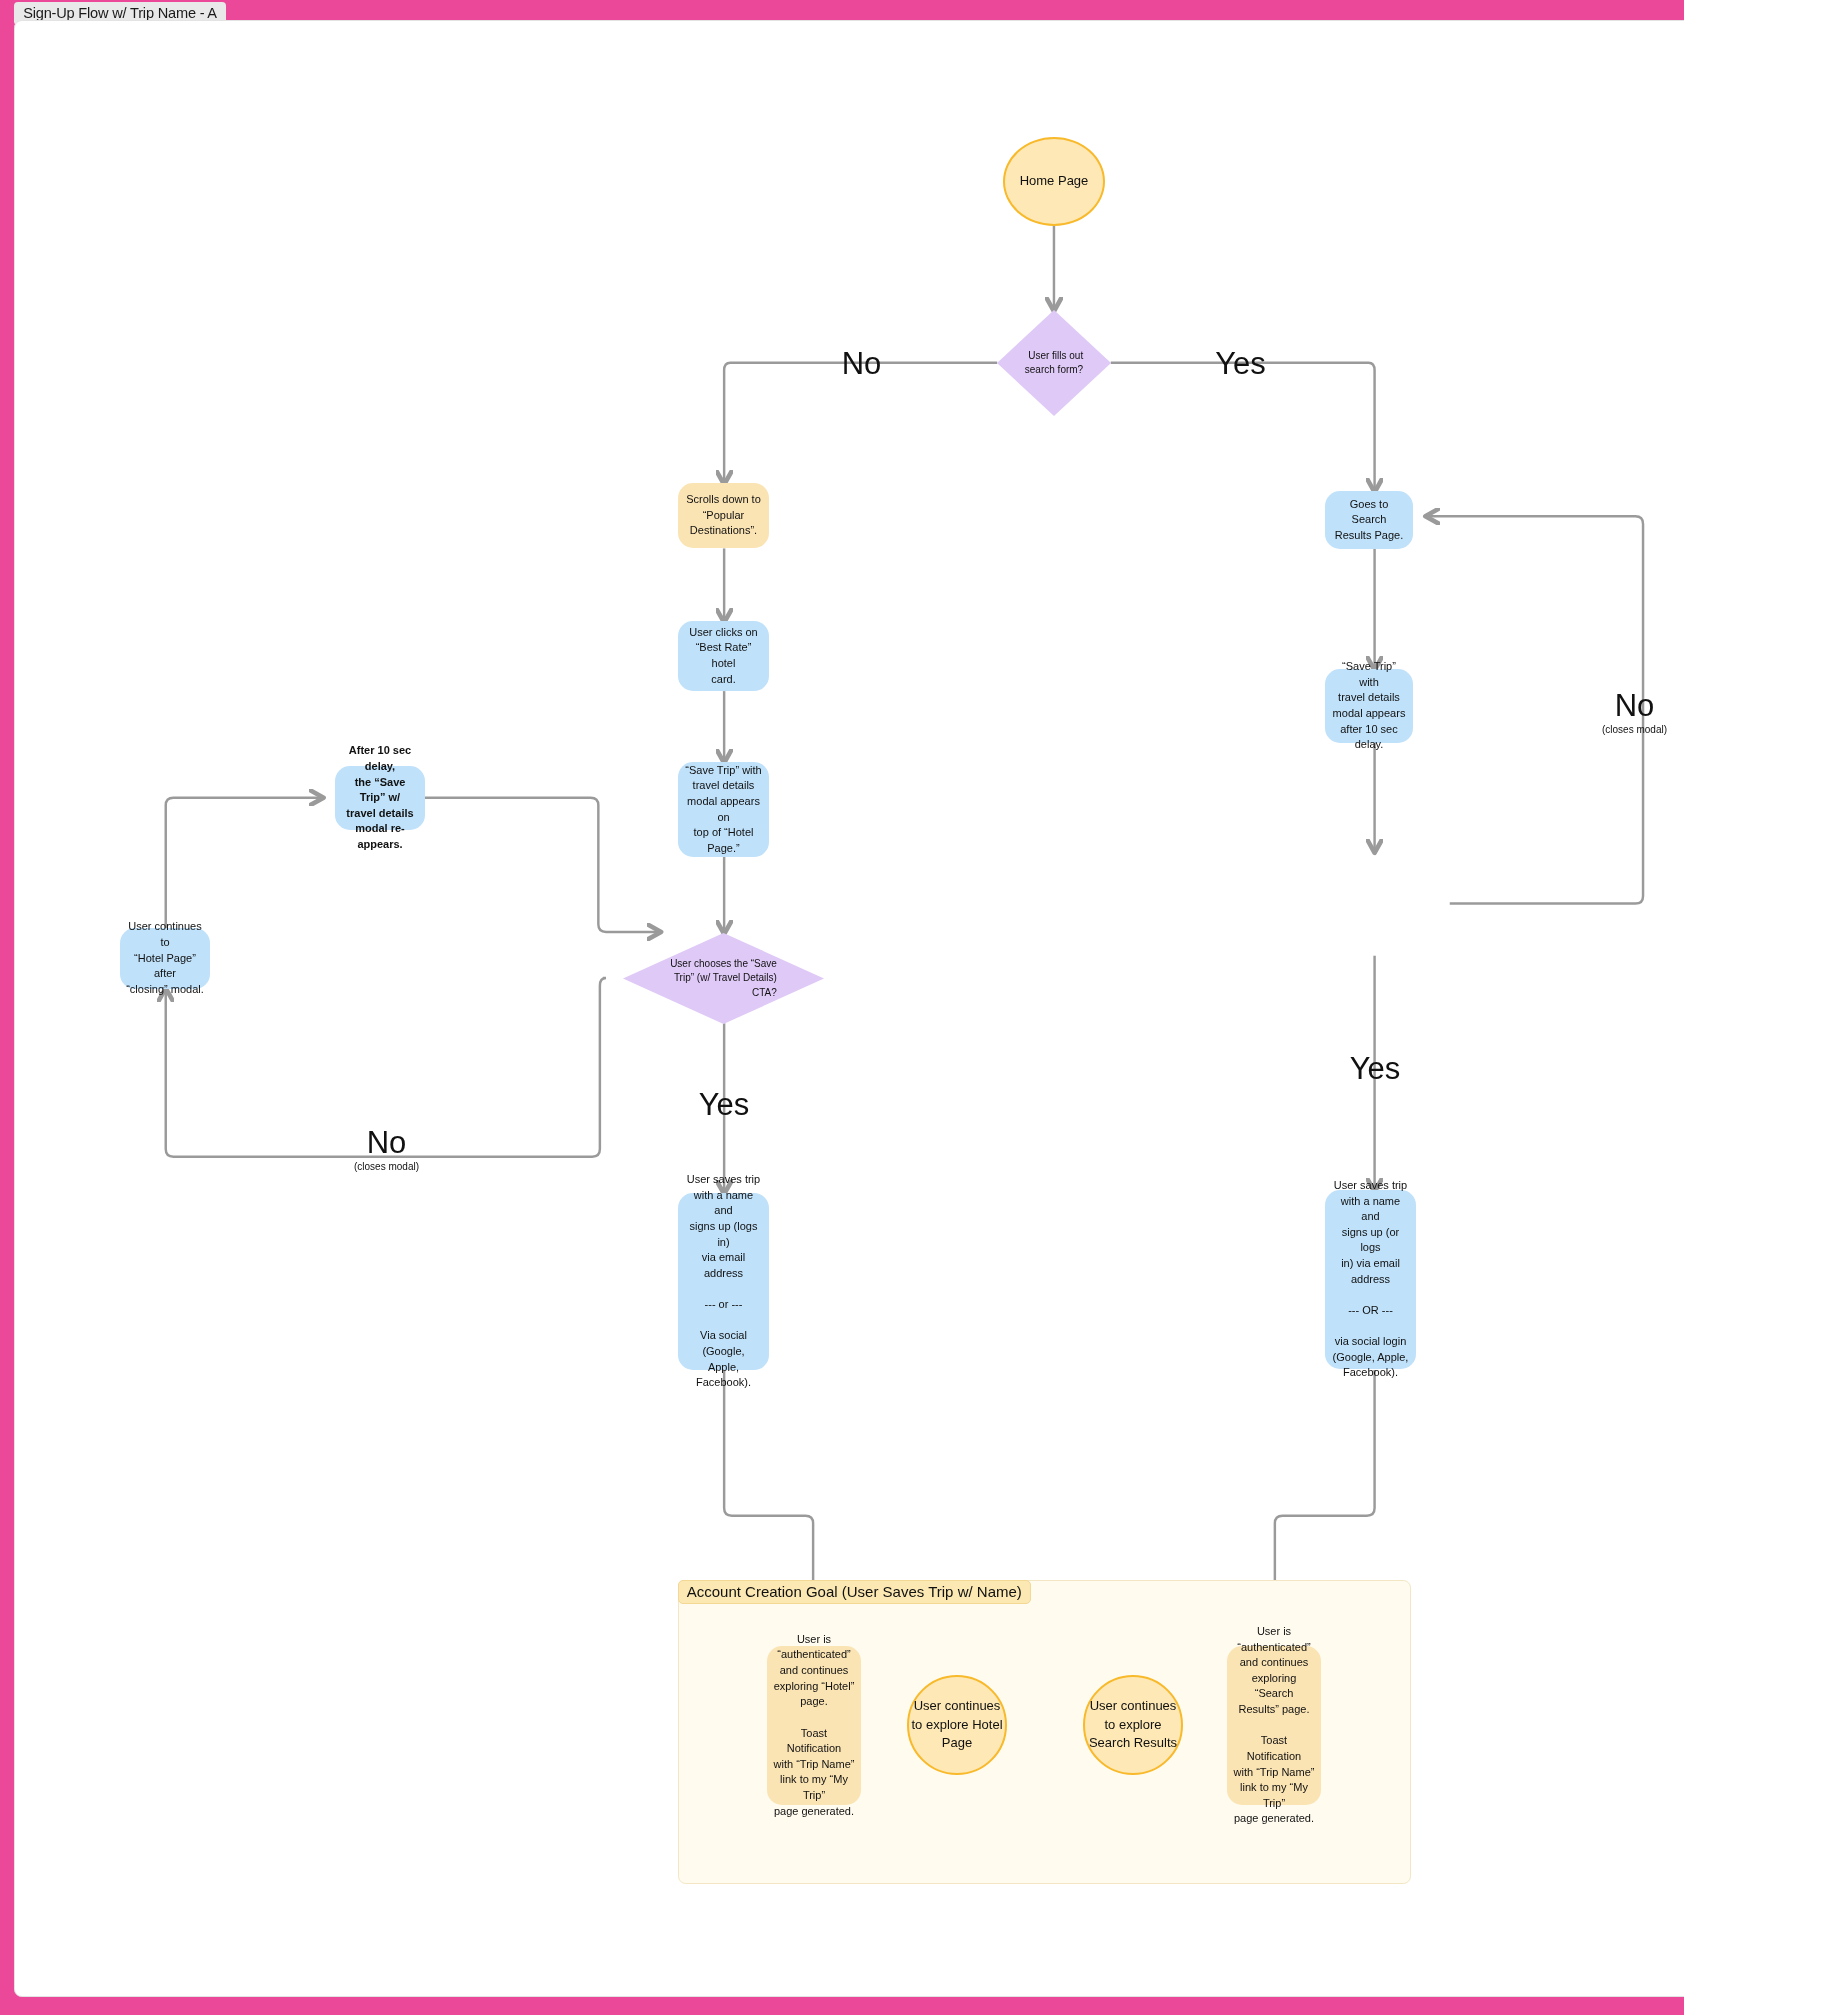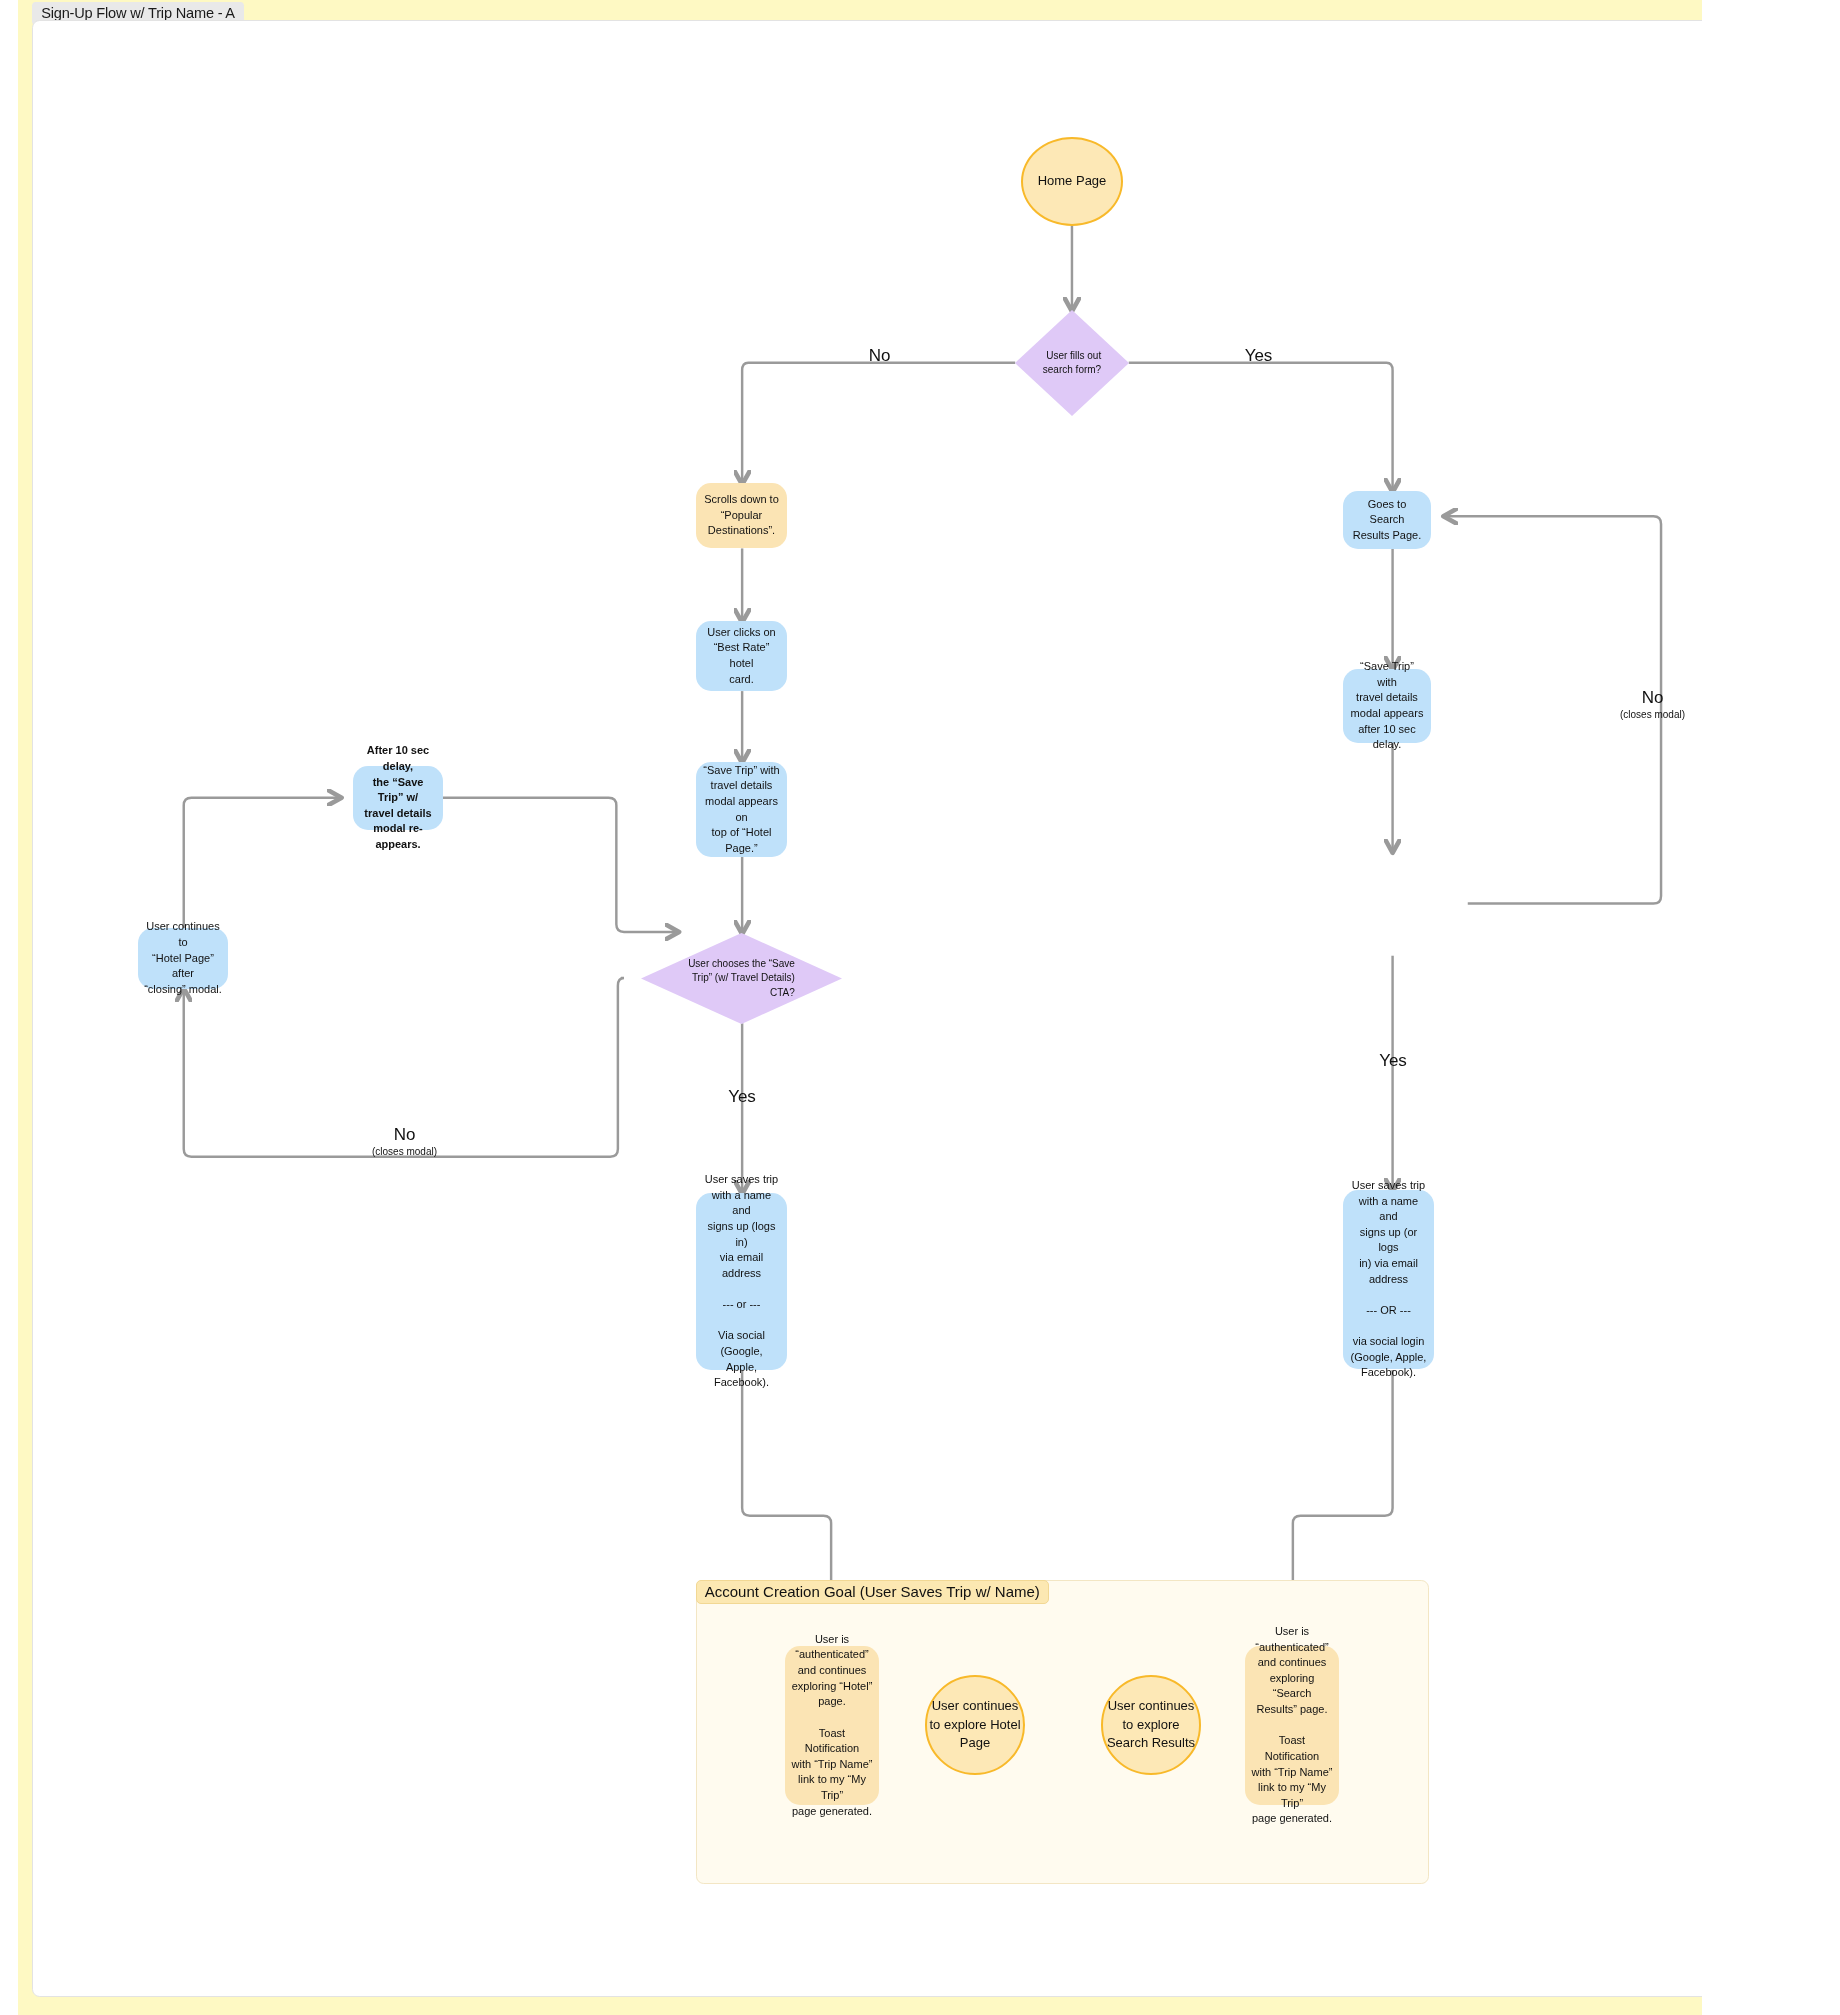--- a/index.html
+++ b/index.html
@@ -5,23 +5,22 @@
   html, body {
     margin: 0;
     padding: 0;
     background: #ffffff;
     font-family: "Liberation Sans", sans-serif;
   }
   #canvas {
     position: relative;
     width: 1684px;
     height: 2015px;
-    background: #fef9c3;
+    background: #ec4899;
     overflow: hidden;
-    margin-left: 18px;
   }
   
   #title-tab {
     position: absolute;
     left: 14px;
     top: 2.3px;
     background: #e9e9e9;
     border-radius: 3.8px;
     padding: 3.1px 9.2px 3.8px 9.2px;
     font-size: 14.6px;
@@ -110,21 +109,21 @@
     white-space: nowrap;
   }
 
   
   .edge-label {
     position: absolute;
     text-align: center;
     color: #111111;
     white-space: nowrap;
   }
-  .edge-label .big { font-size: 17px; line-height: 1.1; display:block; }
+  .edge-label .big { font-size: 31px; line-height: 1.1; display:block; }
   .edge-label .small { font-size: 10px; line-height: 1.3; display:block; }
 
   
   #edges {
     position: absolute;
     left: 0; top: 0;
     width: 1841px;
     height: 2015px;
     pointer-events: none;
   }

